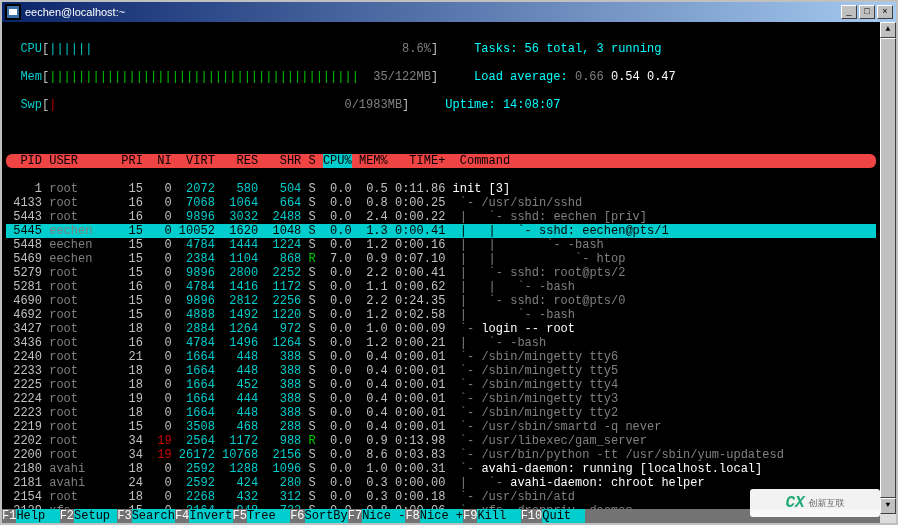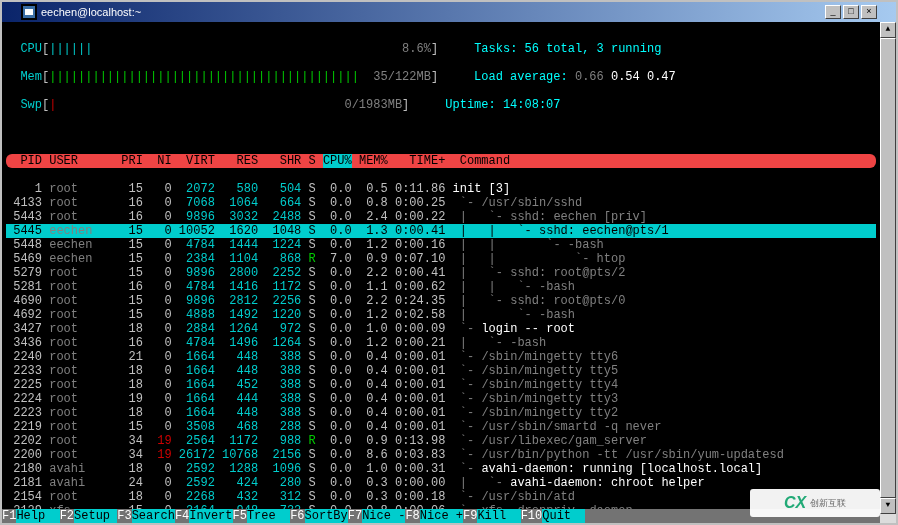--- a/index.html
+++ b/index.html
@@ -16,21 +16,21 @@
   width: 898px;
   height: 525px;
   background: #000;
   border: 2px solid #c0c0c0;
 }
 .titlebar {
   height: 20px;
   background: linear-gradient(to right, #0a246a, #a6caf0);
   display: flex;
   align-items: center;
-  padding: 0 19px;
+  padding: 0 3px;
   color: #fff;
 }
 .titlebar-icon { width: 16px; height: 16px; margin-right: 4px; }
 .titlebar-text { flex: 1; font-family: Tahoma, sans-serif; font-size: 11px; }
 .winbuttons { display: flex; gap: 2px; }
 .winbtn {
   width: 16px; height: 14px;
   background: #c0c0c0;
   border: 1px solid #fff;
   border-right-color: #404040;
@@ -79,21 +79,21 @@
 .footer { position: absolute; bottom: 0; left:0; right:0; background:#737373; }
 .fkey { color: #fff; }
 .flabel { background: #00cdcd; color: #000; }
 .row span { white-space: pre; }
 .watermark {
   position: absolute;
   bottom: 6px; right: 16px;
   width: 130px; height: 28px;
   background: rgba(255,255,255,0.95);
   display:flex; align-items:center; justify-content:center;
-  font-family: Liberation Sans, sans-serif; font-size: 9px; color:#666;
+  font-family: Liberation Mono, monospace; font-size: 9px; color:#666;
   border-radius:3px;
 }
 .watermark .cx { font-size:16px; font-weight:bold; color:#2a7; font-style:italic; margin-right:4px;}
 </style>
 </head>
 <body>
 
 <div class="window">
   <div class="titlebar">
     <svg class="titlebar-icon" viewBox="0 0 16 16">

